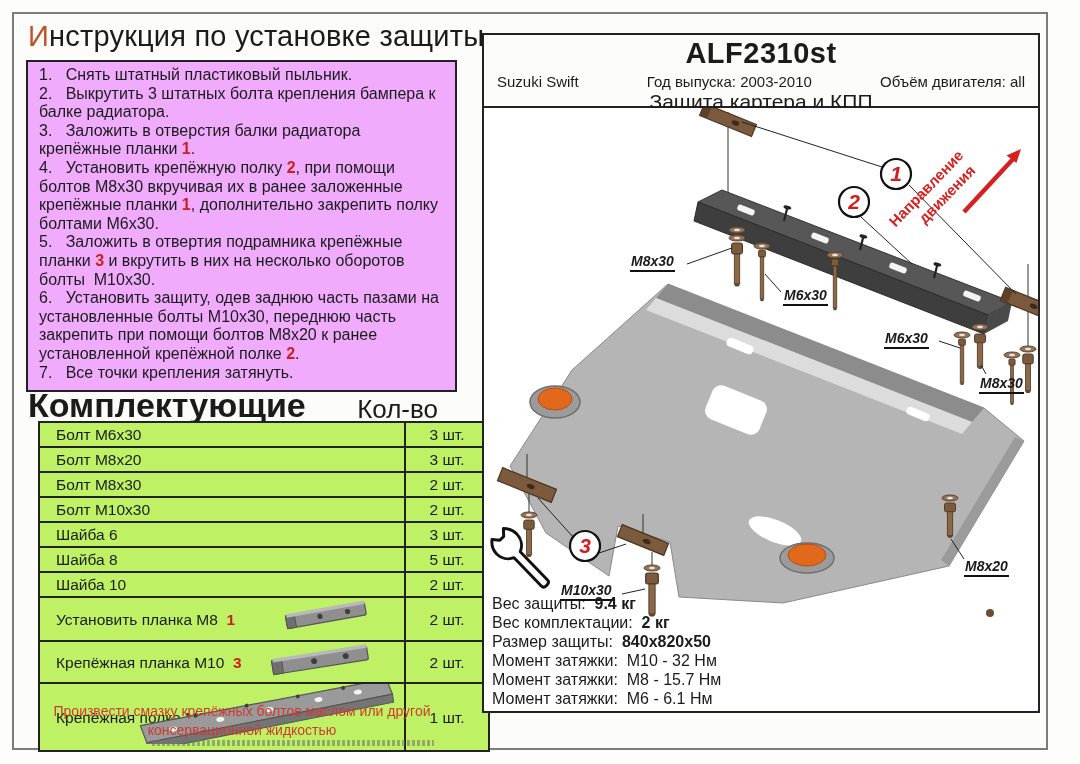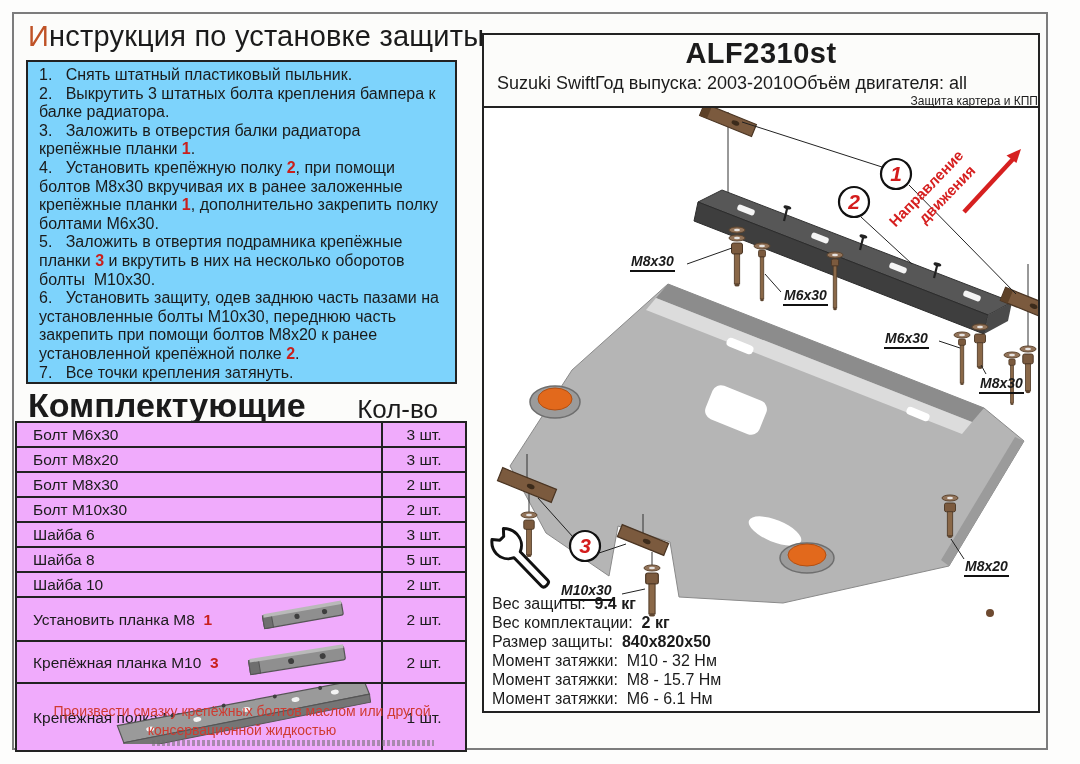--- a/index.html
+++ b/index.html
@@ -8,28 +8,28 @@
     width:1080px;height:764px;position:relative;background:#fdfdfc;
     font-family:"Liberation Sans","DejaVu Sans",sans-serif;color:#1b1b1b;overflow:hidden;
     --accent-red:#c9201d; --title-accent:#bf5226; --warning-red:#cf3b31;
   }
   .outer-frame{position:absolute;left:12px;top:12px;width:1032px;height:734px;border:2px solid #7c7c7c;background:#fcfcfa}
 
   
   .doc-title{position:absolute;left:28px;top:20px;width:430px;font-size:29px;letter-spacing:.2px;white-space:nowrap}
   .doc-title .accent{color:var(--title-accent)}
   .instr-box{position:absolute;left:26px;top:60px;width:407px;height:312px;border:2px solid #222;
-             padding:4px 9px 4px 11px;font-size:16px;line-height:18.6px;background:#7dd3fc;overflow:hidden}
+             padding:4px 9px 12px 11px;font-size:16px;line-height:18.6px;background:#f0abfc;overflow:hidden}
   .step{margin:0}
   .rednum{color:var(--accent-red);font-weight:bold}
 
   .comp-header{position:absolute;left:28px;top:386px;width:410px;display:flex;justify-content:space-between;align-items:flex-end}
   .comp-header .t1{font-size:34px;font-weight:bold}
   .comp-header .t2{font-size:26px;font-weight:normal}
-  .comp-table{position:absolute;left:15px;top:421px;width:452px;border-collapse:collapse;table-layout:fixed;background:#f0abfc}
+  .comp-table{position:absolute;left:38px;top:421px;width:452px;border-collapse:collapse;table-layout:fixed;background:#bef264}
   .comp-table td{border:2px solid #222;font-size:15.5px;line-height:15px;overflow:visible}
   .comp-table td.name{padding:0 0 0 16px;position:relative}
   .comp-table td.qty{width:74px;text-align:center;padding:4px}
   .comp-table tr td{height:15px}
   .comp-table tr.img-row.plank-small td{height:34px}
   .comp-table tr.img-row.plank-medium td{height:32px}
   .comp-table tr.img-row.shelf-large td{height:58px}
   .comp-table svg.part{position:absolute;pointer-events:none}
   .comp-table tr.plank-small svg.part{left:232px;top:-4px;width:106px;height:44px}
   .comp-table tr.plank-medium svg.part{left:222px;top:-4px;width:118px;height:44px}
@@ -37,22 +37,22 @@
 
   .warning{position:absolute;left:26px;top:702px;width:432px;text-align:center;color:var(--warning-red);
            font-size:14px;line-height:19px}
   .fineprint-smudge{position:absolute;left:152px;top:740px;width:282px;height:6px;opacity:.55;
       background:repeating-linear-gradient(90deg,#6e6e6e 0 3px,transparent 3px 5px);filter:blur(.7px)}
 
   
   .right-panel{position:absolute;left:482px;top:33px;width:558px}
   .rp-header{border:2px solid #222;height:75px;box-sizing:border-box;background:#fcfcfa;position:relative}
   .rp-code{text-align:center;font-size:29px;font-weight:bold;margin-top:2px;letter-spacing:.5px}
-  .rp-meta{display:flex;justify-content:flex-start;padding:0 13px;font-size:18px;margin-top:3px}
-  .rp-product{text-align:right;font-size:12px;margin-top:0px}
+  .rp-meta{display:flex;justify-content:space-between;padding:0 13px;font-size:15px;margin-top:3px}
+  .rp-product{text-align:center;font-size:21px;margin-top:0px}
   .rp-drawing{position:relative;border:2px solid #222;border-top:none;height:605px;box-sizing:border-box;background:#fff;overflow:hidden}
   svg.diagram{position:absolute;left:0;top:0}
   .dlabel{position:absolute;font-style:italic;font-weight:bold;font-size:14px;line-height:18px;
           border-bottom:2px solid #111;padding:0 1px;background:transparent}
   .specs{position:absolute;left:8px;top:486px;font-size:16px;line-height:19px;white-space:nowrap}
   .specs .v-bold{font-weight:bold}
 </style>
 </head>
 <body style="--accent-red: #c9201d; --title-accent: #bf5226; --warning-red: #cf3b31;">
 

